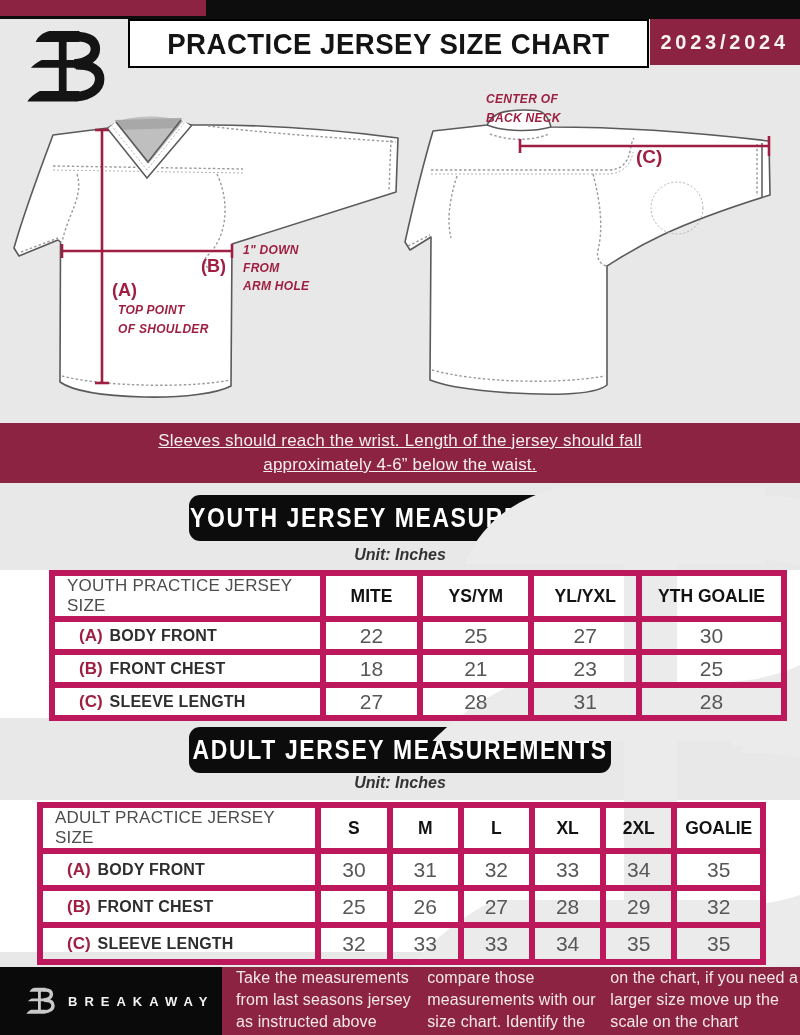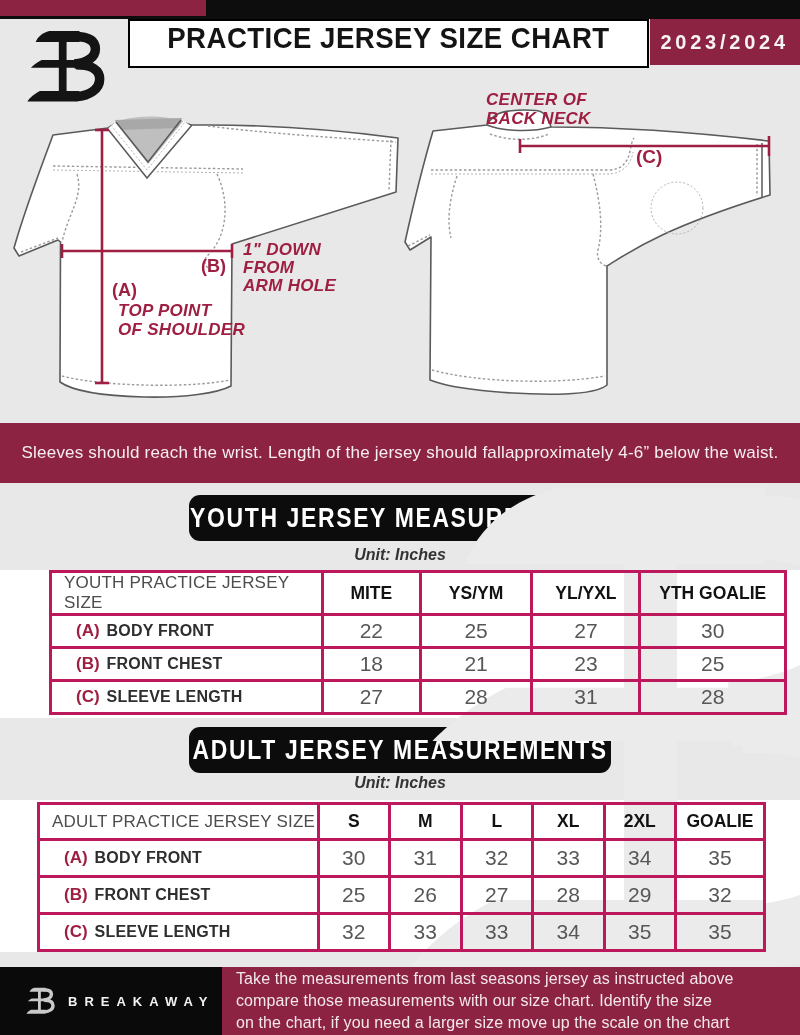--- a/index.html
+++ b/index.html
@@ -16,21 +16,21 @@
   }
   
   .topbar{position:absolute;left:0;top:0;width:800px;height:19px;background:var(--ink);}
   .topbar-accent{position:absolute;left:0;top:0;width:206px;height:16px;background:var(--maroon);}
   
   .logo-header{position:absolute;left:26px;top:24px;width:82px;height:86px;color:#141414;}
   .logo-header svg,.logo-footer svg,.watermark svg{width:100%;height:100%;display:block;}
   .title-box{
     position:absolute;left:128px;top:19px;width:521px;height:49px;
     background:#fff;border:2px solid #000;
-    display:flex;align-items:flex-start;justify-content:center;
+    display:flex;align-items:center;justify-content:center;
   }
   .title-box span{
     font-weight:bold;font-size:30px;letter-spacing:0.5px;color:#141414;
     transform:scaleX(0.92);white-space:nowrap;
   }
   .year-box{
     position:absolute;left:650px;top:19px;width:150px;height:46px;
     background:var(--maroon);display:flex;align-items:center;justify-content:center;
   }
   .year-box span{
@@ -44,27 +44,27 @@
   .garment{fill:#fff;stroke:#5a5a5a;stroke-width:1.6;stroke-linejoin:round;}
   .seam{fill:none;stroke:#9a9a9a;stroke-width:1.4;stroke-dasharray:2.5 2.2;}
   .seam2{fill:none;stroke:#b3b3b3;stroke-width:1;stroke-dasharray:2 2;}
   .outline{fill:none;stroke:#5a5a5a;stroke-width:1.5;}
   .neck-fill{fill:#bfbfbf;}
   .neck-band{fill:#a8a8a8;}
   .collar-band{fill:none;stroke:#fff;stroke-width:11;}
   .measure{fill:none;stroke:var(--accent);stroke-width:2.6;}
   .ann{position:absolute;color:var(--accent);}
   .ann-letter{font-weight:bold;font-size:18px;font-style:normal;}
-  .ann-text{font-style:italic;font-weight:600;font-size:17px;line-height:19px;letter-spacing:0.3px;}
+  .ann-text{font-style:italic;font-weight:600;font-size:12px;line-height:19px;letter-spacing:0.3px;}
   .ann-text div{white-space:nowrap;}
   
   .banner{
     position:absolute;left:0;top:423px;width:800px;height:60px;background:var(--maroon);
-    display:flex;flex-direction:row;align-items:center;justify-content:center;
-    color:#f6eef1;font-size:17px;line-height:24px;letter-spacing:0.2px;
+    display:flex;flex-direction:column;align-items:center;justify-content:center;
+    color:#f6eef1;font-size:17px;line-height:24px;letter-spacing:0.2px;text-decoration:underline;
   }
   
   .sec-head{
     position:absolute;left:189px;width:422px;height:46px;background:#0c0c0c;border-radius:11px;
     display:flex;align-items:center;justify-content:center;
   }
   .sec-head span{
     color:#fff;font-weight:bold;font-size:28px;letter-spacing:2px;
     transform:scaleX(0.82);white-space:nowrap;
   }
@@ -81,21 +81,21 @@
   .band.youth{top:570px;height:148px;}
   .band.adult{top:800px;height:152px;}
   .watermark{position:absolute;left:400px;top:440px;width:560px;height:590px;color:#ebebeb;z-index:2;}
   
   table.size-table{
     position:absolute;z-index:3;border-collapse:collapse;table-layout:fixed;background:transparent;
   }
   table.youth-table{left:49px;top:570px;width:738px;}
   table.adult-table{left:37px;top:802px;width:729px;}
   .size-table th,.size-table td{
-    border:3px solid #be185d;text-align:center;vertical-align:middle;background:transparent;
+    border:6px solid #be185d;text-align:center;vertical-align:middle;background:transparent;
   }
   .youth-table th{height:40px;}
   .youth-table td{height:33px;}
   .adult-table th{height:36px;}
   .adult-table td{height:37px;}
   .size-table th.label-h{
     text-align:left;padding-left:12px;font-weight:500;color:#4d4d4d;
     font-size:17px;letter-spacing:0.2px;
   }
   .size-table th.col-h{font-weight:bold;font-size:17.5px;color:#121212;margin-left:20px;}
@@ -103,21 +103,21 @@
   .row-label .letter{color:var(--accent);font-weight:bold;font-size:17px;margin-right:7px;}
   .row-label .rname{color:#2e2e2e;font-weight:600;font-size:16px;letter-spacing:0.2px;}
   .size-table td.val{color:#575757;font-size:21px;font-weight:400;}
   
   .footer{position:absolute;left:0;top:967px;width:800px;height:68px;display:flex;z-index:4;}
   .f-black{width:222px;background:#0a0a0a;display:flex;align-items:center;flex-shrink:0;}
   .logo-footer{width:30px;height:42px;margin-left:26px;color:#c9c9c9;}
   .f-brand{color:#f2f2f2;font-size:13px;font-weight:600;letter-spacing:7px;margin-left:12px;white-space:nowrap;}
   .f-maroon{
     flex:1;background:var(--maroon);color:#f3e7ec;
-    display:flex;flex-direction:column;justify-content:center;
+    display:flex;flex-direction:row;justify-content:center;
     padding-left:14px;font-size:16px;line-height:22px;letter-spacing:0.1px;
   }
 </style>
 </head>
 <body>
 
 <div class="page">
 
   <div class="topbar">
     <div class="topbar-accent"></div>

